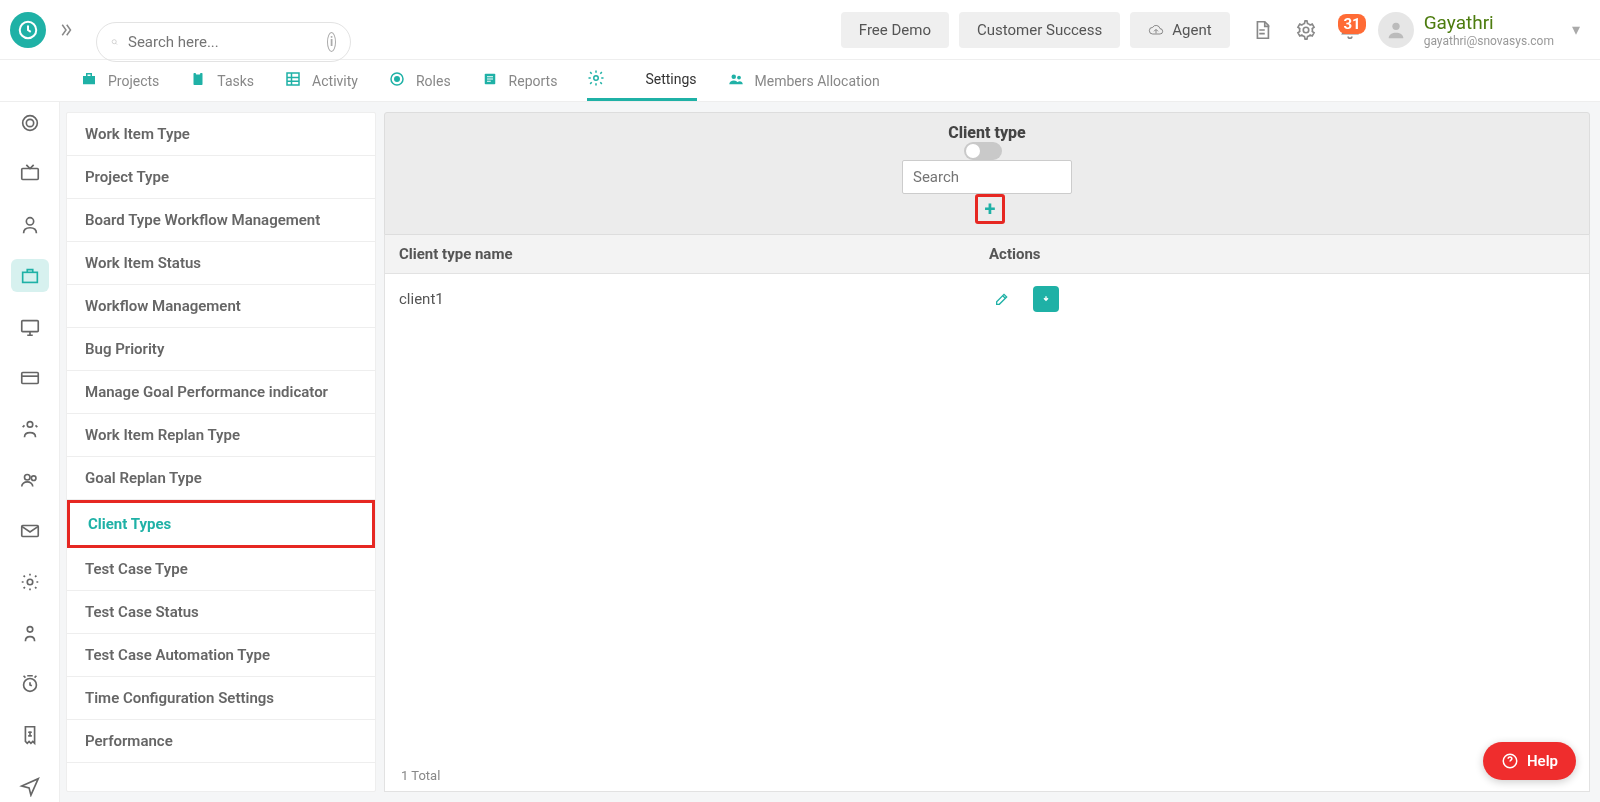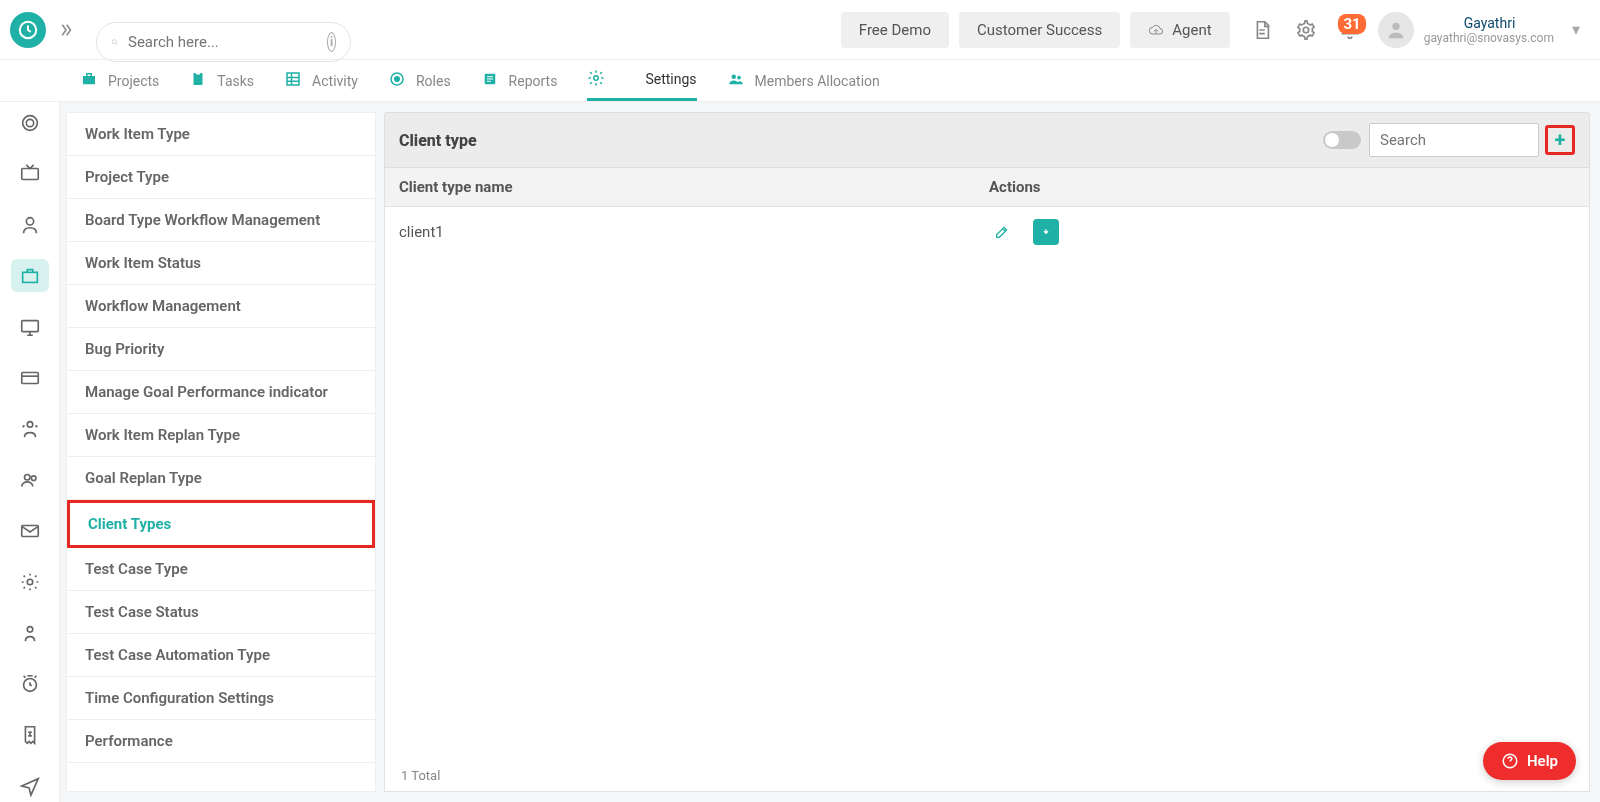--- a/index.html
+++ b/index.html
@@ -17,21 +17,21 @@
 
 .topbar .spacer { flex: 1; }
 .chip { background: #efefef; color: #555; padding: 9px 18px; border-radius: 4px; font-size: 15px; margin-right: 10px; cursor: pointer; display: flex; align-items: center; gap: 8px; }
 .chip svg { width: 16px; height: 16px; stroke: #555; fill: none; }
 .icon-btn { width: 36px; height: 36px; display: flex; align-items: center; justify-content: center; color: #888; cursor: pointer; margin: 0 4px; position: relative; }
 .icon-btn svg { width: 22px; height: 22px; stroke: #888; fill: none; stroke-width: 1.8; }
 .badge { position: absolute; top: 2px; right: 2px; background: #ff6b35; color: #fff; font-size: 15px; border-radius: 8px; padding: 1px 5px; font-weight: bold; }
 .user-area { display: flex; align-items: center; gap: 10px; margin-left: 6px; margin-right: 10px; cursor: pointer; }
 .avatar { width: 36px; height: 36px; border-radius: 50%; background: #e6e6e6; display: flex; align-items: center; justify-content: center; }
 .avatar svg { width: 22px; height: 22px; fill: #bbb; }
-.user-text .name { font-size: 14px; color: #0c4a6e; margin-left: 40px; }
+.user-text .name { font-size: 19px; color: #4d7c0f; }
 .user-text .email { font-size: 12px; color: #999; }
 .chev { color: #aaa; margin-left: 8px; }
 
 
 .tabstrip { height: 42px; background: #fff; display: flex; align-items: center; padding-left: 80px; border-bottom: 1px solid #eee; gap: 30px; }
 .tab { display: flex; align-items: center; gap: 10px; color: #888; font-size: 14px; cursor: pointer; height: 100%; }
 .tab svg { width: 18px; height: 18px; }
 .tab .ticon { color: #1fb1a6; }
 .tab.active { color: #333; border-bottom: 3px solid #1fb1a6; gap: 40px; }
 
@@ -44,21 +44,21 @@
 .rail-item.active { background: #d7f1ef; color: #1fb1a6; }
 .rail-item svg { width: 22px; height: 22px; stroke: currentColor; fill: none; stroke-width: 1.8; }
 
 
 .side { width: 310px; background: #fff; margin: 10px 0 10px 6px; border: 1px solid #eee; border-radius: 2px; overflow-y: auto; }
 .side-item { padding: 12px 18px; border-bottom: 1px solid #eee; font-size: 15px; color: #666; font-weight: 600; cursor: pointer; }
 .side-item.selected { color: #1fb1a6; border: 3px solid #e62722; font-weight: 700; }
 
 
 .main { flex: 1; margin: 10px 10px 10px 8px; display: flex; flex-direction: column; }
-.panel-head { background: #ececec; border: 1px solid #ddd; border-radius: 3px 3px 0 0; padding: 10px 14px; display: flex; align-items: center; }
+.panel-head { background: #ececec; border: 1px solid #ddd; border-radius: 3px 3px 0 0; padding: 10px 14px; display: flex; align-items: center; flex-direction: column; }
 .panel-title { font-weight: 800; color: #444; font-size: 16px; }
 .panel-head .grow { flex: 1; }
 .toggle { width: 38px; height: 18px; background: #c9c9c9; border-radius: 10px; position: relative; cursor: pointer; margin-right: 8px; }
 .toggle::after { content: ""; position: absolute; width: 14px; height: 14px; background: #fff; border-radius: 50%; top: 2px; left: 2px; }
 .panel-search { border: 1px solid #ccc; border-radius: 2px; padding: 7px 10px; font-size: 15px; width: 170px; outline: none; }
 .add-btn { width: 30px; height: 30px; border: 3px solid #e62722; border-radius: 3px; background: transparent; display: flex; align-items: center; justify-content: center; color: #1fb1a6; font-size: 20px; font-weight: bold; cursor: pointer; margin-left: 6px; }
 
 .table-head { display: flex; background: #f3f3f3; border: 1px solid #e2e2e2; border-top: none; padding: 10px 14px; font-size: 15px; font-weight: 700; color: #555; }
 .col-name { flex: 0 0 590px; }
 .col-actions { flex: 1; }

